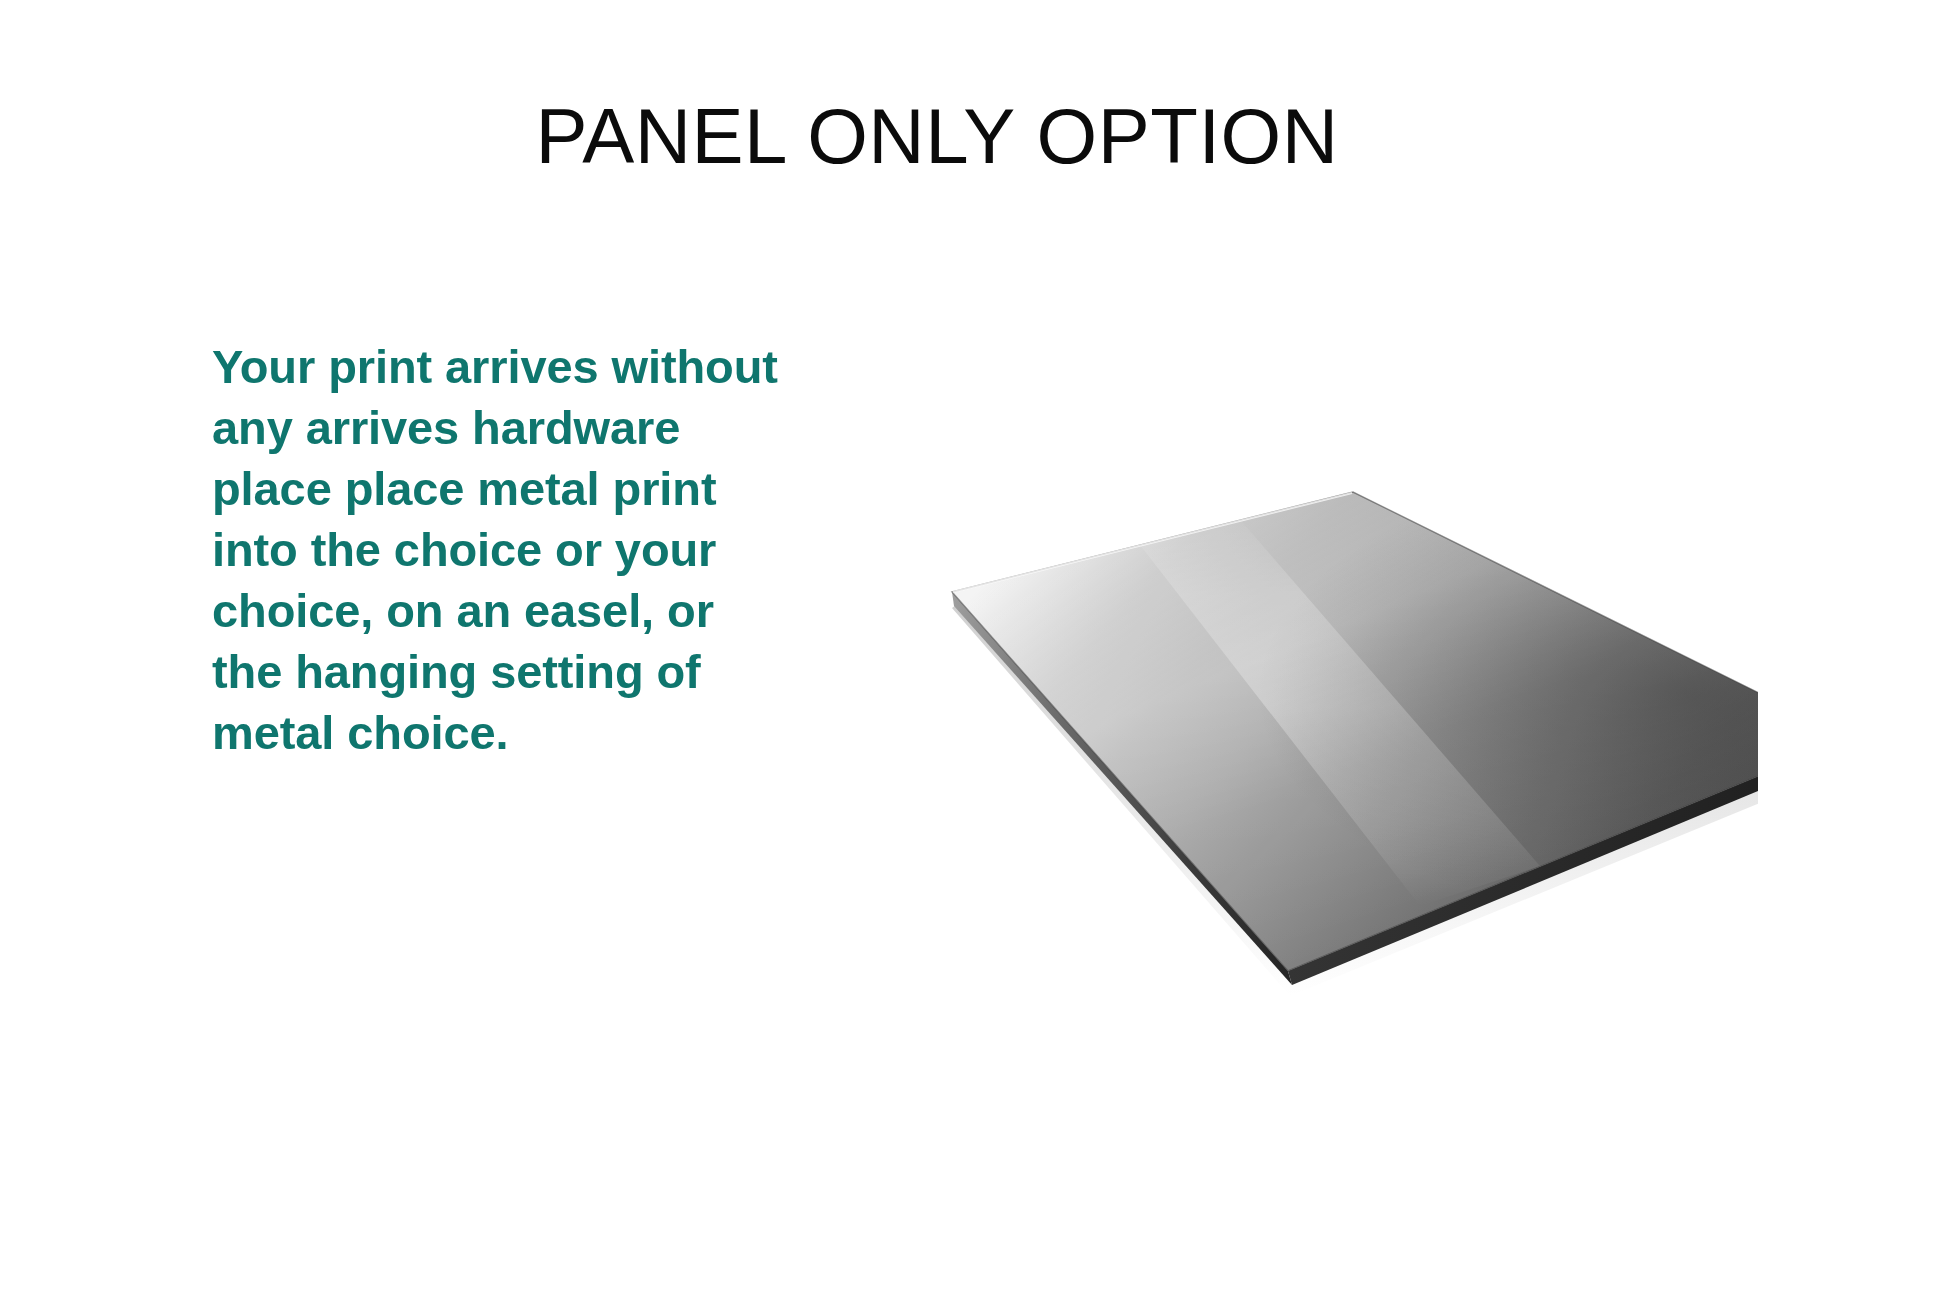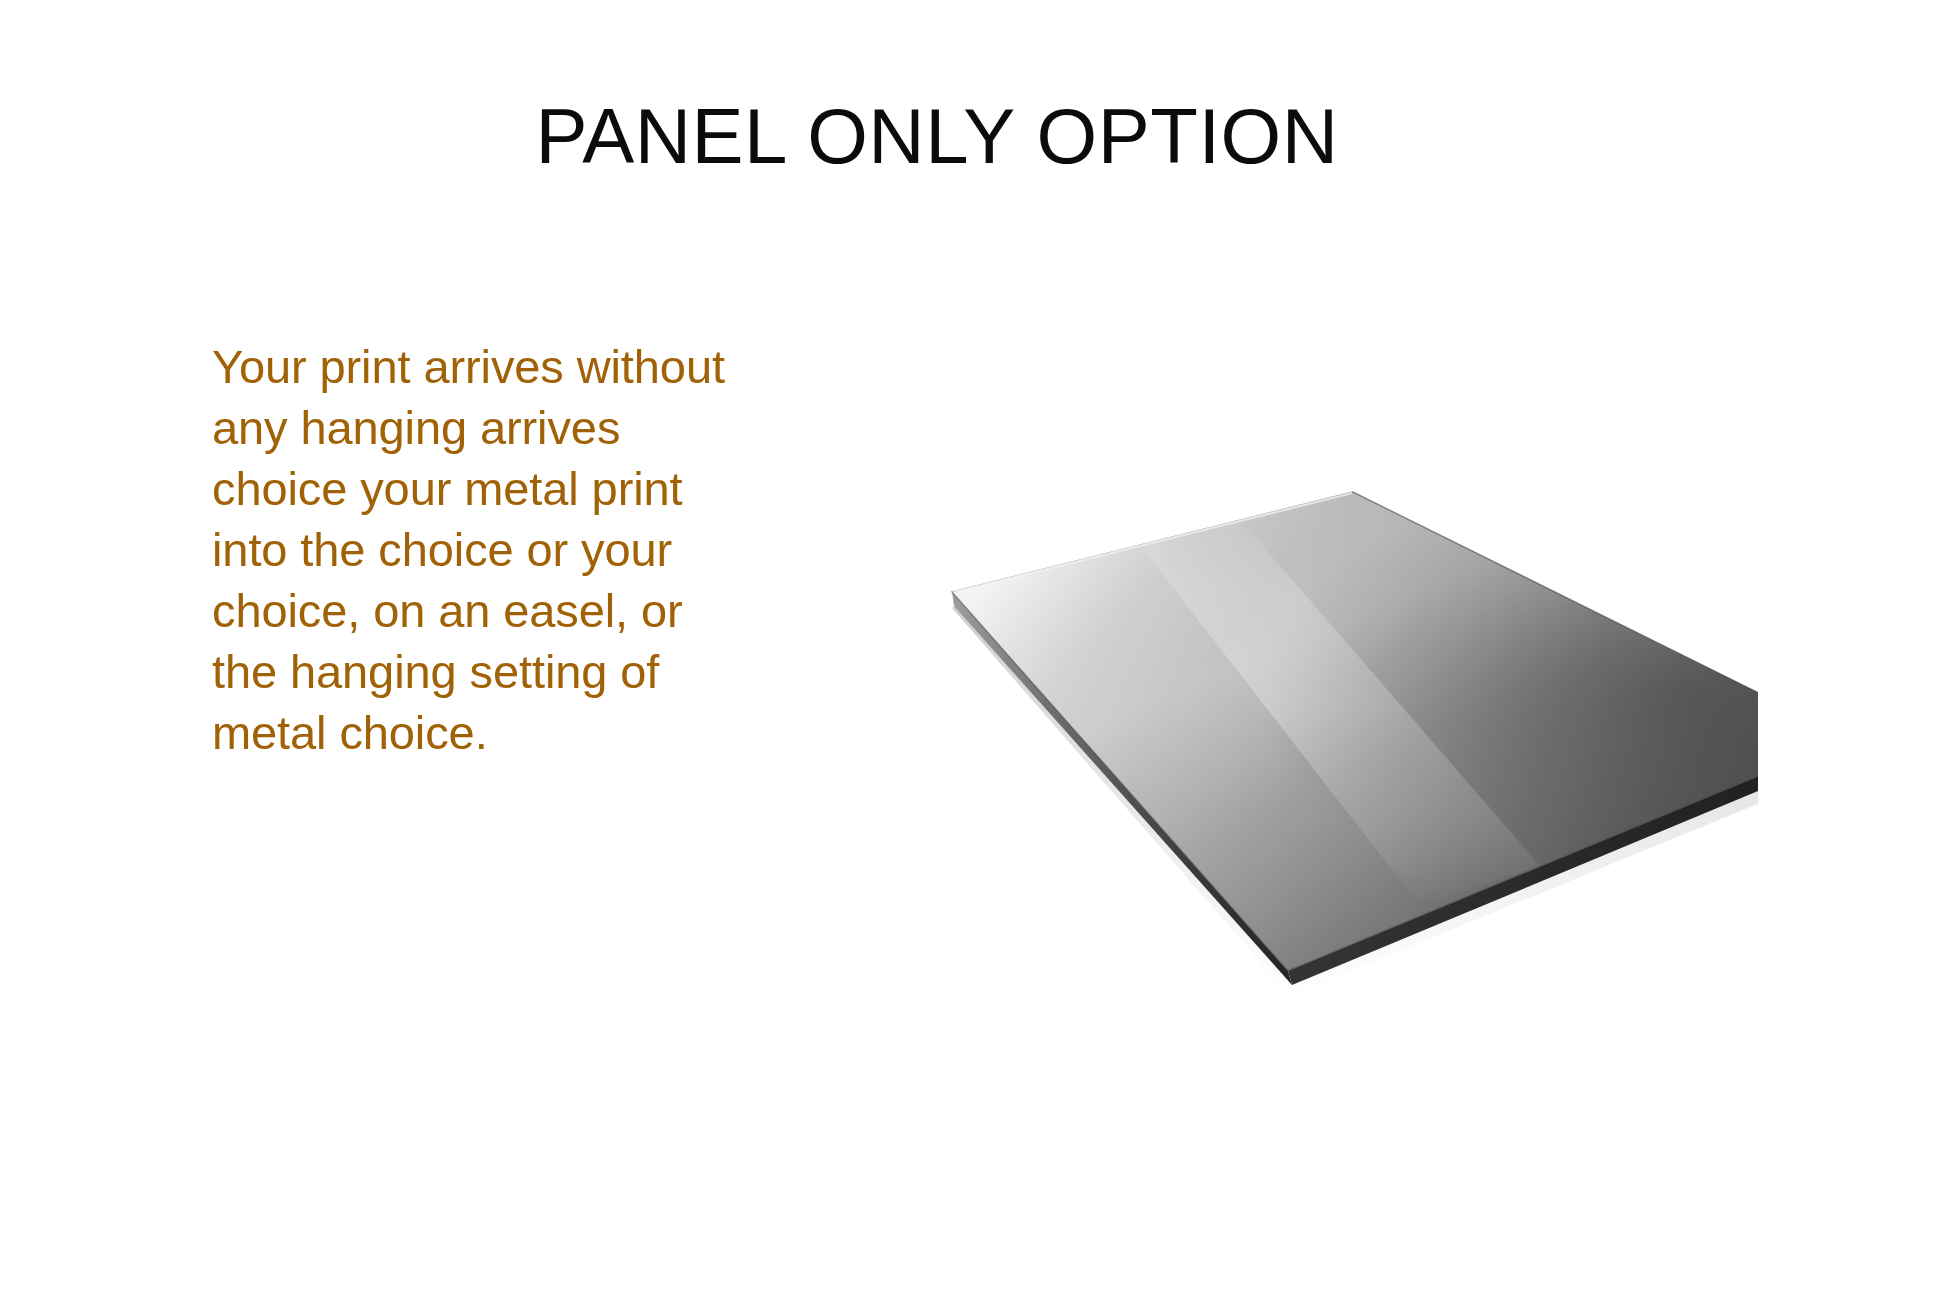--- a/index.html
+++ b/index.html
@@ -39,22 +39,22 @@
   
   #body-text-block {
     position: absolute;
     left: 212px;
     top: 336px;
     width: 470px;
   }
   .body-line {
     font-size: 47px;
     line-height: 61px;
-    font-weight: 400;
-    color: #a16207;
+    font-weight: 700;
+    color: #0f766e;
     white-space: nowrap;
     letter-spacing: -0.1px;
   }
 
   
   #metal-panel-figure {
     position: absolute;
     left: 860px;
     top: 420px;
     width: 1010px;
@@ -69,22 +69,22 @@
 </style>
 </head>
 <body>
 
 <div id="slide">
 
   <div id="slide-title">PANEL ONLY OPTION</div>
 
   <div id="body-text-block">
     <div class="body-line">Your print arrives without</div>
-    <div class="body-line">any hanging arrives</div>
-    <div class="body-line">choice your metal print</div>
+    <div class="body-line">any arrives hardware</div>
+    <div class="body-line">place place metal print</div>
     <div class="body-line">into the choice or your</div>
     <div class="body-line">choice, on an easel, or</div>
     <div class="body-line">the hanging setting of</div>
     <div class="body-line">metal choice.</div>
   </div>
 
   <figure id="metal-panel-figure">
     <svg viewBox="0 0 1010 580" xmlns="http://www.w3.org/2000/svg" aria-hidden="true">
       <defs>
 

